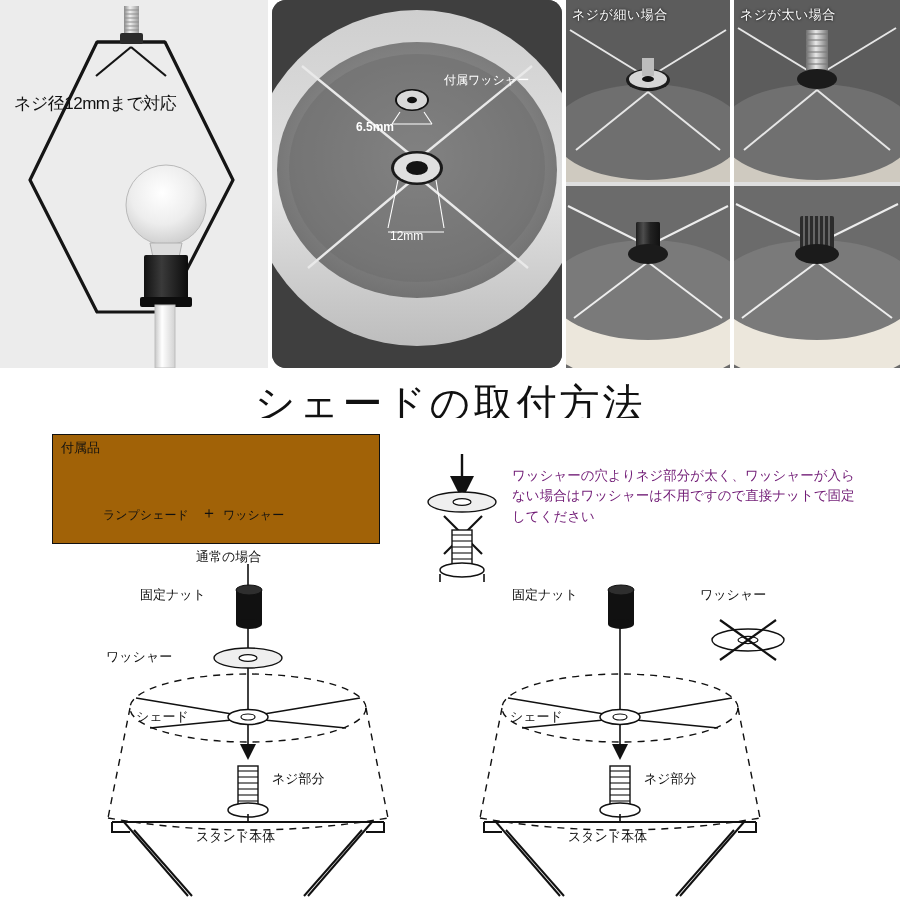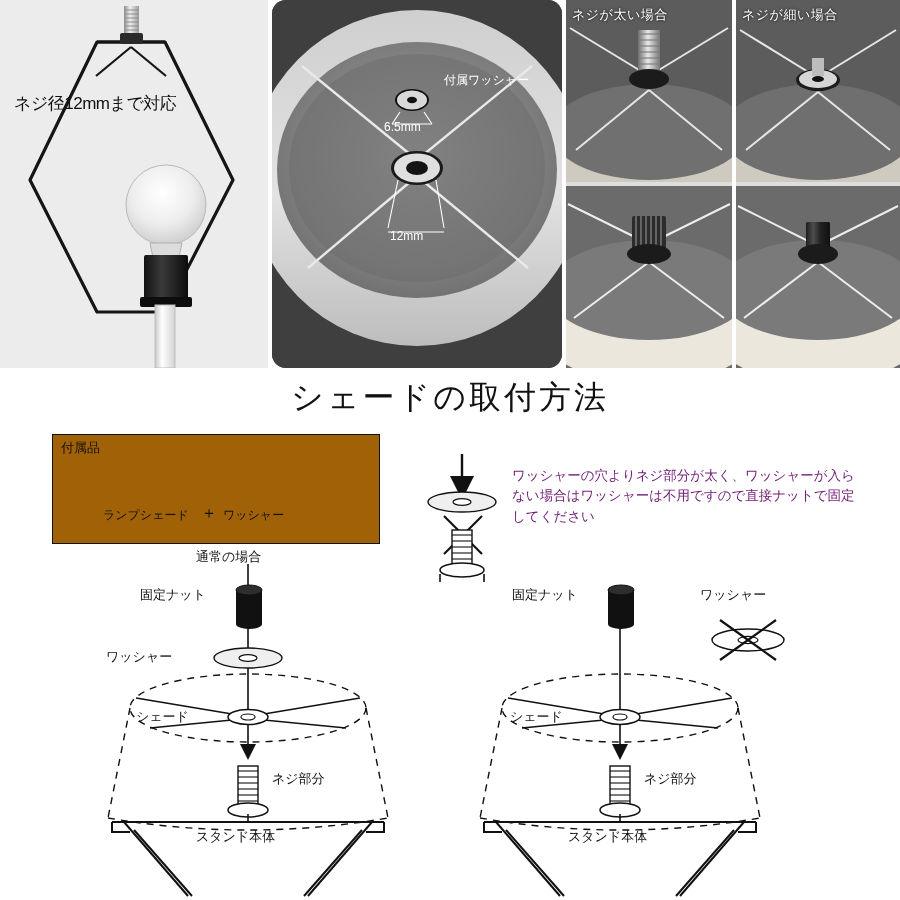--- a/index.html
+++ b/index.html
@@ -75,21 +75,21 @@
     width: 0; height: 0;
   }
 
   
   .section-title {
     position: absolute;
     left: 0; top: 376px;
     width: 900px;
     text-align: center;
     font-family: "DejaVu Serif", "Liberation Serif", serif;
-    font-size: 32px;
+    font-size: 40px;
     letter-spacing: 3px;
     color: #111;
   }
 
   
   .diagram {
     position: absolute;
     left: 0; top: 418px;
     width: 900px; height: 482px;
     background: #fff;
@@ -245,22 +245,62 @@
         <g stroke="#ffffff" stroke-width="1.1" fill="none">
           <line x1="128" y1="112" x2="120" y2="124"></line>
           <line x1="152" y1="112" x2="160" y2="124"></line>
           <line x1="120" y1="124" x2="160" y2="124"></line>
           <line x1="126" y1="180" x2="116" y2="228"></line>
           <line x1="164" y1="180" x2="172" y2="228"></line>
           <line x1="116" y1="232" x2="172" y2="232"></line>
         </g>
       </svg>
       <div class="cap-white" style="left:172px; top:72px;">付属ワッシャー</div>
-      <div class="cap-white" style="left:112px; top:120px;">6.5mm</div>
+      <div class="cap-white" style="left:84px; top:120px;font-weight:bold;">6.5mm</div>
       <div class="cap-white" style="left:118px; top:229px;">12mm</div>
+    </div>
+
+    <div class="photo p3">
+      <div class="half top half-bg-dark">
+        <svg width="164" height="182" viewBox="0 0 164 182">
+          <rect width="164" height="182" fill="#5c5c5c"></rect>
+          <ellipse cx="82" cy="150" rx="110" ry="62" fill="#cfcac0"></ellipse>
+          <ellipse cx="82" cy="132" rx="96" ry="48" fill="#6f6f6f"></ellipse>
+          <g stroke="#e6e6e6" stroke-width="2" fill="none">
+            <path d="M4 30 L82 78"></path>
+              <path d="M160 30 L82 78"></path>
+            <path d="M10 150 L82 92"></path>
+              <path d="M154 150 L82 92"></path>
+          </g>
+          <ellipse cx="82" cy="80" rx="22" ry="11" fill="#1c1c1c"></ellipse>
+          <ellipse cx="82" cy="79" rx="19" ry="9" fill="#d6d6d6"></ellipse>
+          <ellipse cx="82" cy="79" rx="6" ry="3" fill="#111"></ellipse>
+          <rect x="76" y="58" width="12" height="18" fill="#bdbdbd"></rect>
+        </svg>
+      </div>
+      <div class="half bot half-bg-light">
+        <svg width="164" height="182" viewBox="0 0 164 182">
+          <rect width="164" height="182" fill="#6b6b6b"></rect>
+          <ellipse cx="82" cy="128" rx="118" ry="70" fill="#ece7dc"></ellipse>
+          <ellipse cx="82" cy="104" rx="100" ry="50" fill="#7a7a7a"></ellipse>
+          <g stroke="#ededed" stroke-width="2" fill="none">
+            <path d="M2 20 L82 60"></path>
+              <path d="M162 20 L82 60"></path>
+            <path d="M8 132 L82 76"></path>
+              <path d="M156 132 L82 76"></path>
+          </g>
+          <rect x="70" y="36" width="24" height="30" rx="2" fill="#2a2a2a"></rect>
+          <rect x="70" y="36" width="24" height="30" rx="2" fill="url(#nutStripe)"></rect>
+          <ellipse cx="82" cy="68" rx="20" ry="10" fill="#1b1b1b"></ellipse>
+        </svg>
+      </div>
+      <div class="cap" style="left:6px; top:6px;">ネジが細い場合</div>
+      <svg class="arrow-down-white" width="30" height="34" viewBox="0 0 30 34" style="left:50%; top:140px; transform:translateX(-50%); position:absolute;">
+        <path d="M11 0 H19 V20 H28 L15 34 L2 20 H11 Z" fill="#111"></path>
+      </svg>
     </div>
 
     <div class="photo p4">
       <div class="half top half-bg-dark">
         <svg width="166" height="182" viewBox="0 0 166 182">
           <defs>
             <linearGradient id="nutStripe" x1="0" y1="0" x2="1" y2="0">
               <stop offset="0%" stop-color="#1d1d1d"></stop>
               <stop offset="30%" stop-color="#4d4d4d"></stop>
               <stop offset="60%" stop-color="#222"></stop>
@@ -315,60 +355,20 @@
               <line x1="95" y1="30" x2="95" y2="66"></line>
           </g>
           <ellipse cx="83" cy="68" rx="22" ry="10" fill="#1b1b1b"></ellipse>
         </svg>
       </div>
       <div class="cap" style="left:6px; top:6px;">ネジが太い場合</div>
       <svg class="arrow-down-white" width="30" height="34" viewBox="0 0 30 34" style="left:50%; top:140px; transform:translateX(-50%); position:absolute;">
         <path d="M11 0 H19 V20 H28 L15 34 L2 20 H11 Z" fill="#111"></path>
       </svg>
     </div>
-
-    <div class="photo p3">
-      <div class="half top half-bg-dark">
-        <svg width="164" height="182" viewBox="0 0 164 182">
-          <rect width="164" height="182" fill="#5c5c5c"></rect>
-          <ellipse cx="82" cy="150" rx="110" ry="62" fill="#cfcac0"></ellipse>
-          <ellipse cx="82" cy="132" rx="96" ry="48" fill="#6f6f6f"></ellipse>
-          <g stroke="#e6e6e6" stroke-width="2" fill="none">
-            <path d="M4 30 L82 78"></path>
-              <path d="M160 30 L82 78"></path>
-            <path d="M10 150 L82 92"></path>
-              <path d="M154 150 L82 92"></path>
-          </g>
-          <ellipse cx="82" cy="80" rx="22" ry="11" fill="#1c1c1c"></ellipse>
-          <ellipse cx="82" cy="79" rx="19" ry="9" fill="#d6d6d6"></ellipse>
-          <ellipse cx="82" cy="79" rx="6" ry="3" fill="#111"></ellipse>
-          <rect x="76" y="58" width="12" height="18" fill="#bdbdbd"></rect>
-        </svg>
-      </div>
-      <div class="half bot half-bg-light">
-        <svg width="164" height="182" viewBox="0 0 164 182">
-          <rect width="164" height="182" fill="#6b6b6b"></rect>
-          <ellipse cx="82" cy="128" rx="118" ry="70" fill="#ece7dc"></ellipse>
-          <ellipse cx="82" cy="104" rx="100" ry="50" fill="#7a7a7a"></ellipse>
-          <g stroke="#ededed" stroke-width="2" fill="none">
-            <path d="M2 20 L82 60"></path>
-              <path d="M162 20 L82 60"></path>
-            <path d="M8 132 L82 76"></path>
-              <path d="M156 132 L82 76"></path>
-          </g>
-          <rect x="70" y="36" width="24" height="30" rx="2" fill="#2a2a2a"></rect>
-          <rect x="70" y="36" width="24" height="30" rx="2" fill="url(#nutStripe)"></rect>
-          <ellipse cx="82" cy="68" rx="20" ry="10" fill="#1b1b1b"></ellipse>
-        </svg>
-      </div>
-      <div class="cap" style="left:6px; top:6px;">ネジが細い場合</div>
-      <svg class="arrow-down-white" width="30" height="34" viewBox="0 0 30 34" style="left:50%; top:140px; transform:translateX(-50%); position:absolute;">
-        <path d="M11 0 H19 V20 H28 L15 34 L2 20 H11 Z" fill="#111"></path>
-      </svg>
-    </div>
   </div>
 
   <div class="section-title">シェードの取付方法</div>
 
   <div class="diagram">
 
     <svg class="diagram-svg" width="900" height="482" viewBox="0 0 900 482">
       <defs>
         <linearGradient id="shadeTrap" x1="0" y1="0" x2="0" y2="1">
           <stop offset="0%" stop-color="#bdbdbd"></stop>

